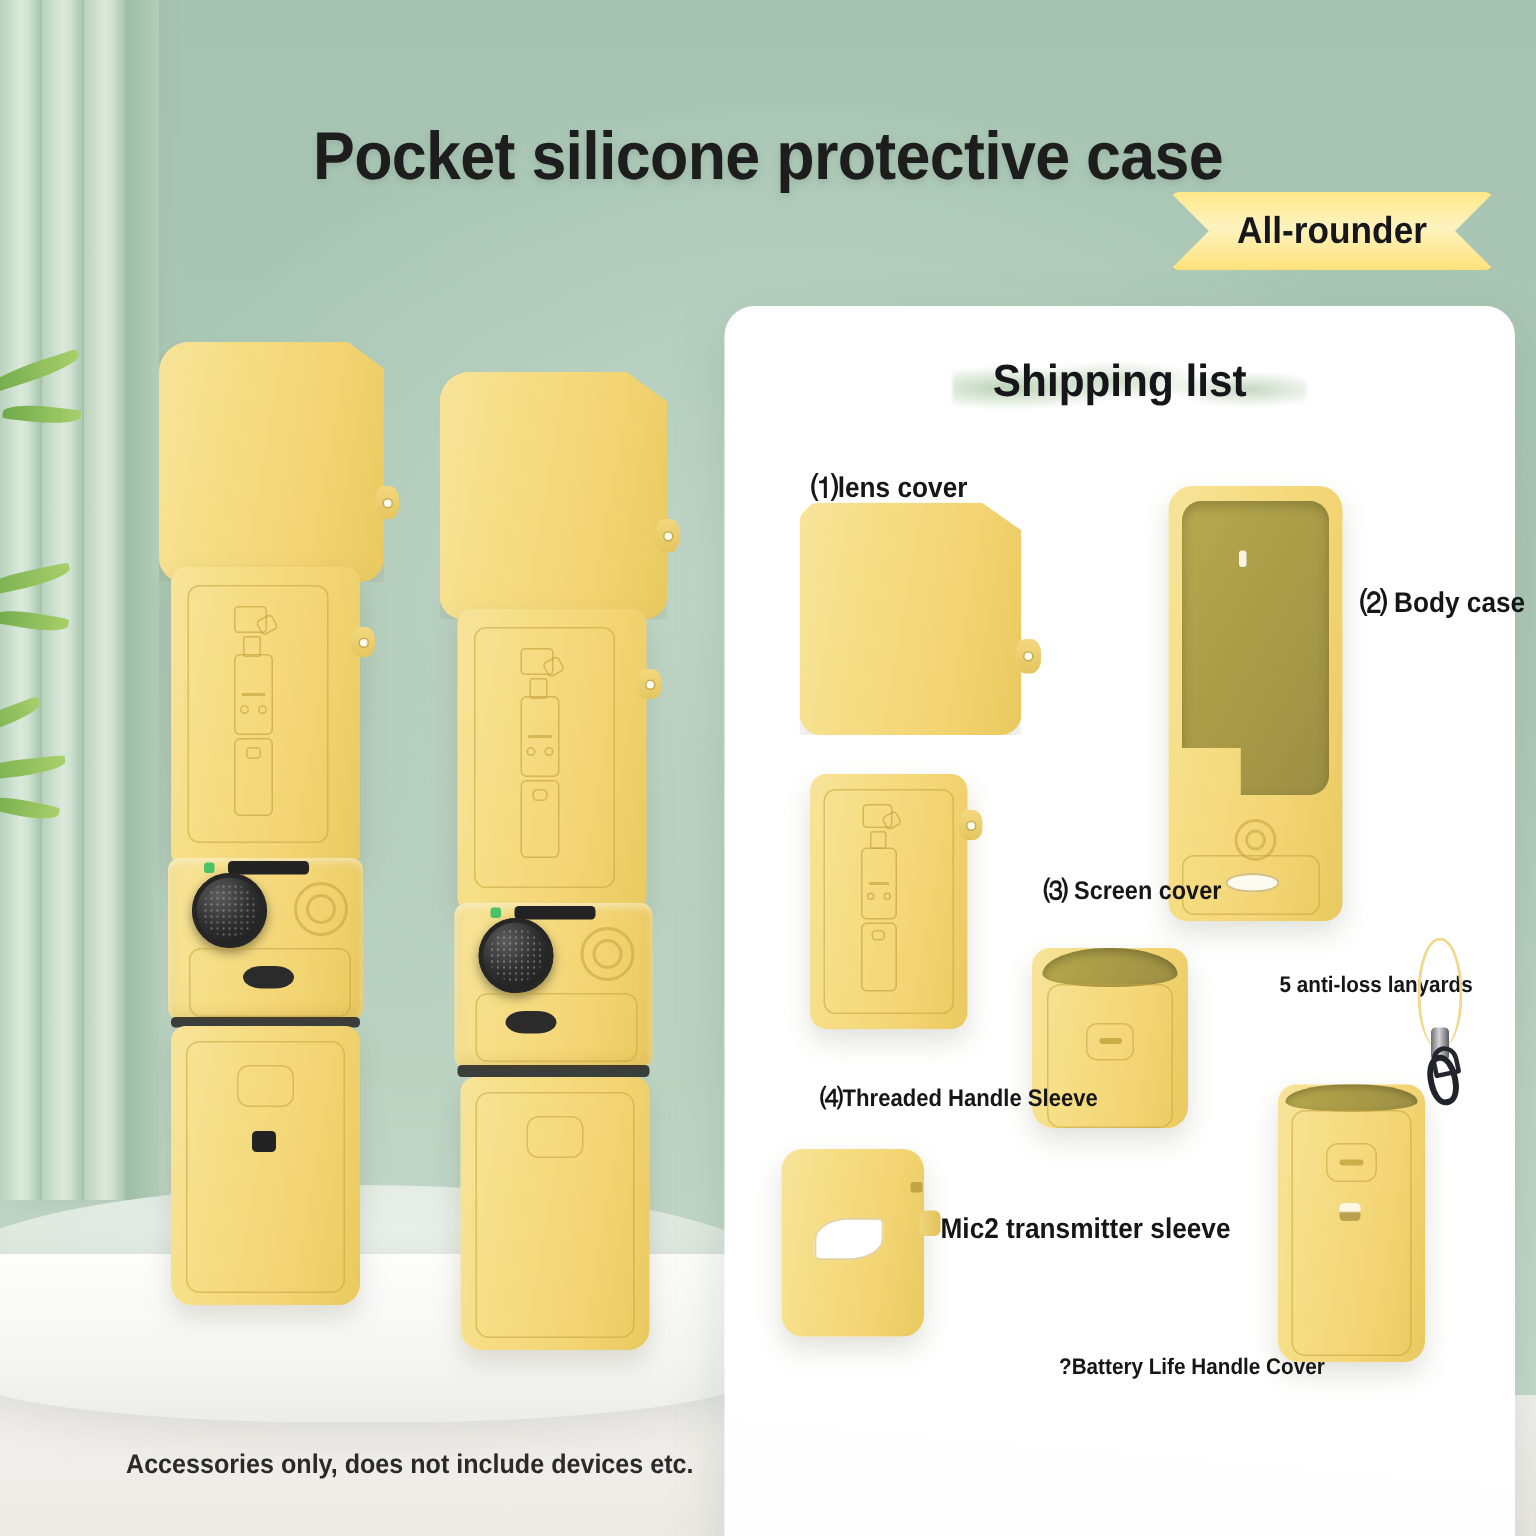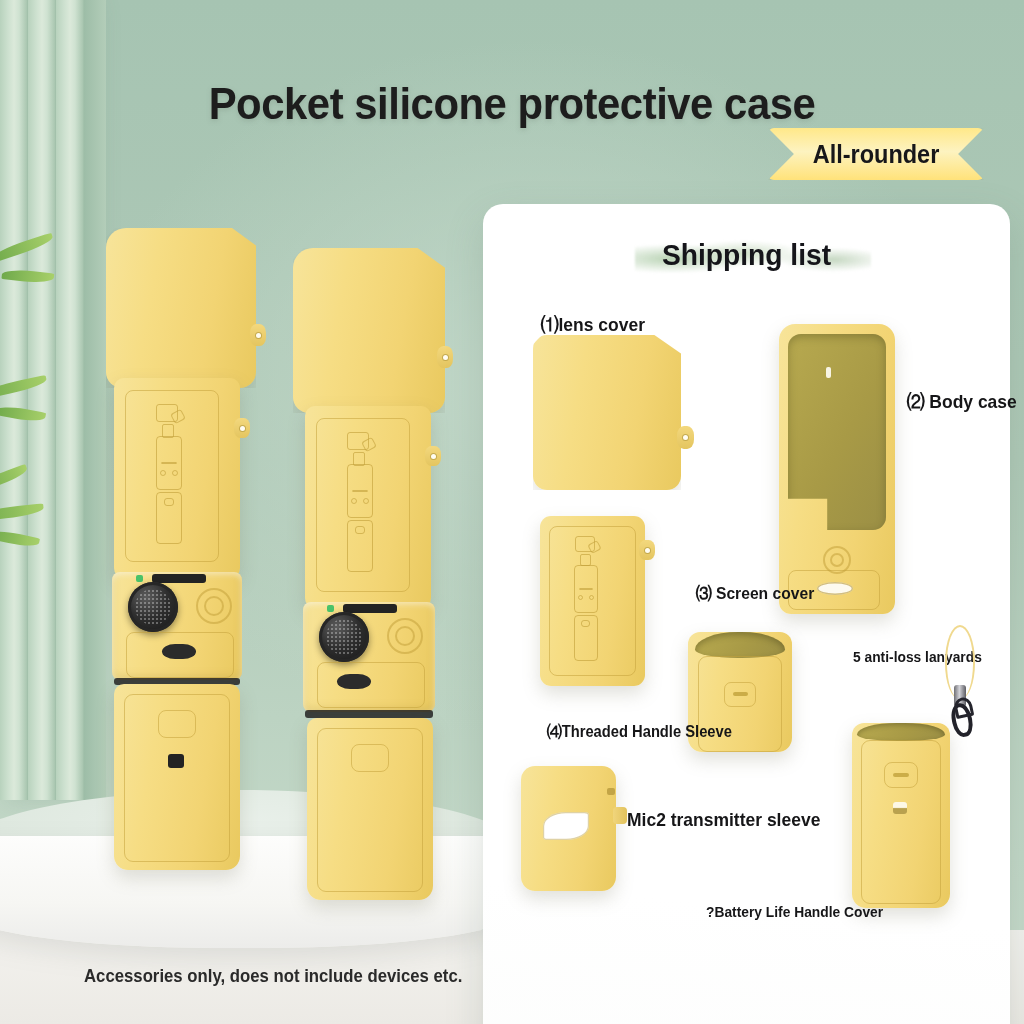--- a/index.html
+++ b/index.html
@@ -52,21 +52,21 @@
   }
 
   
   #title{
     position:absolute; left:0; top:78px; width:1024px; text-align:center;
     font-size:45px; font-weight:bold; color:#1d1d1d;
     letter-spacing:-.5px; transform:scaleX(.93); transform-origin:center;
     text-shadow:0 2px 5px rgba(120,140,125,.35);
   }
   #ribbon{
-    position:absolute; right:40px; top:128px; width:216px; height:52px;
+    position:absolute; right:28px; top:128px; width:216px; height:52px;
   }
   #ribbon .rb-body{
     position:absolute; inset:0;
     background:linear-gradient(180deg,#ffe889 0%,#fdf3c0 45%,#ffe27a 100%);
     clip-path:polygon(0 0, 100% 0, 100% 100%, 0 100%, 10% 50%);
     clip-path:polygon(0% 0%, 100% 0%, 88% 50%, 100% 100%, 0% 100%, 12% 50%);
     border-radius:6px;
     box-shadow:0 3px 10px rgba(150,140,70,.25);
   }
   #ribbon .rb-label{

